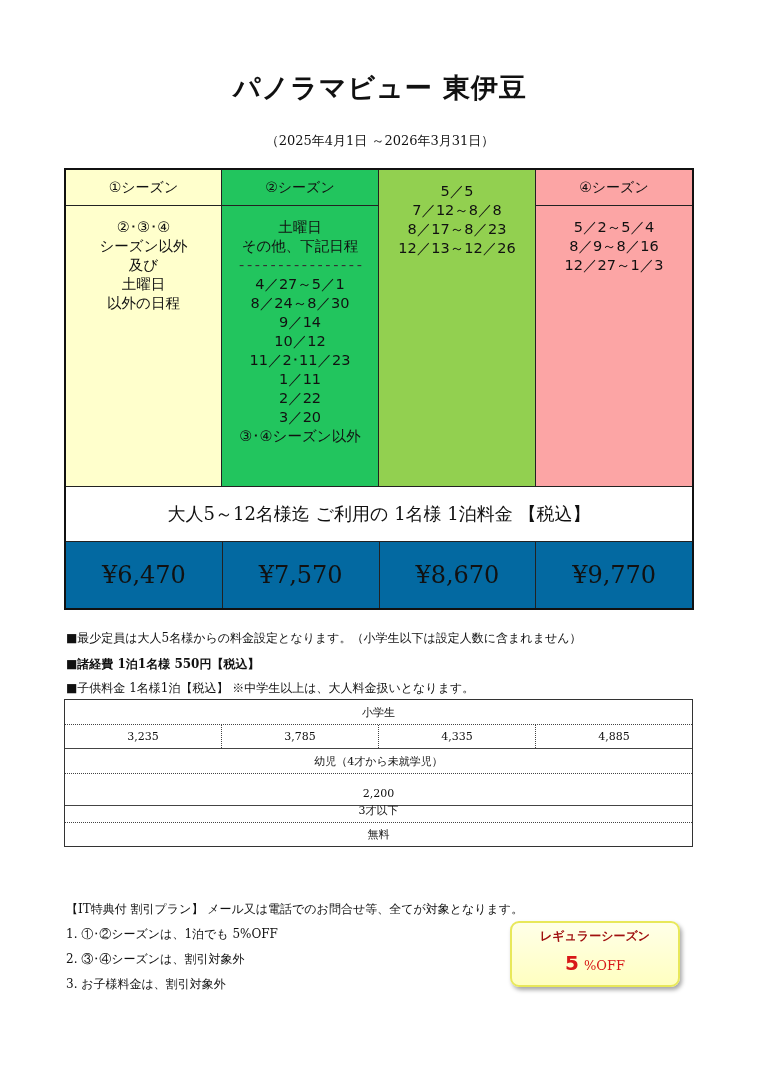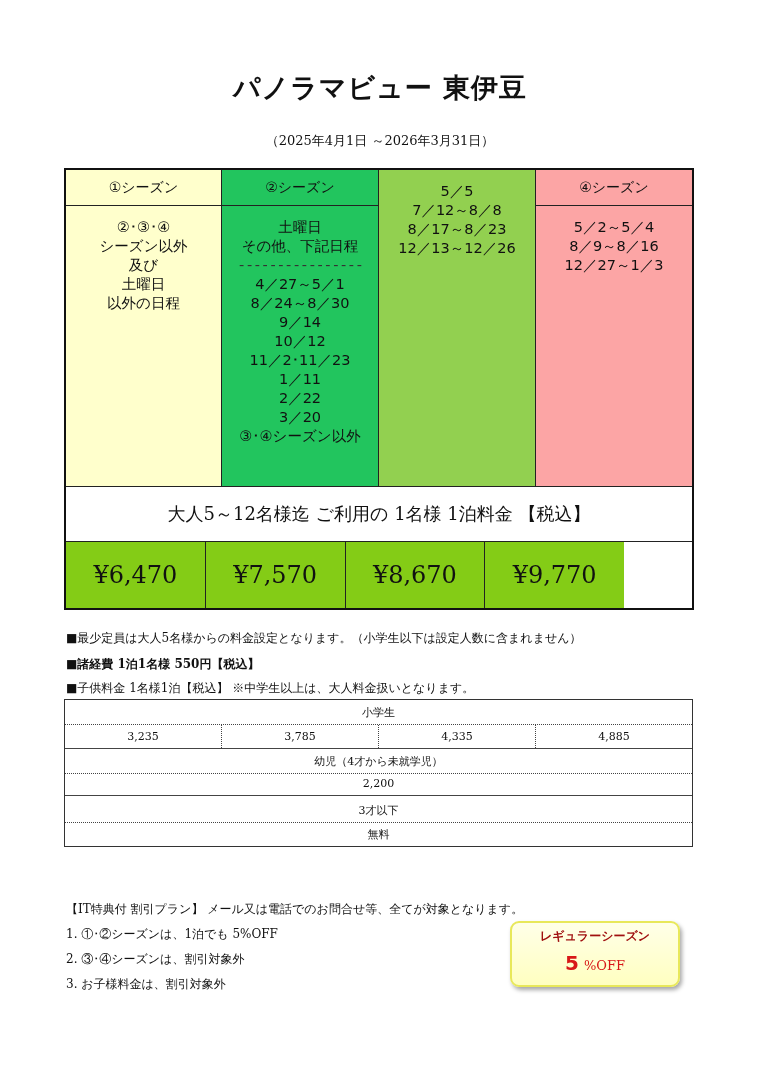--- a/index.html
+++ b/index.html
@@ -12,21 +12,21 @@
   .season-table { left:64px; top:168px; width:630px; height:442px; border:2px solid #111; box-sizing:border-box; }
   .col { position:absolute; top:0; height:316px; box-sizing:border-box; }
   .col .hdr { height:35px; border-bottom:1px solid #222; display:flex; align-items:center; justify-content:center; font-family:"DejaVu Sans","Liberation Sans",sans-serif; font-size:14px; }
   .col .body { padding-top:12px; text-align:center; font-family:"DejaVu Sans","Liberation Sans",sans-serif; font-size:14.5px; line-height:19px; }
   .c1 { left:0; width:156px; background:#ffffcc; border-right:1px solid #222; }
   .c2 { left:156px; width:157px; background:#22c55e; border-right:1px solid #222; }
   .c3 { left:313px; width:157px; background:#92d050; border-right:1px solid #222; }
   .c4 { left:470px; width:156px; background:#fca5a5; }
   .dash { letter-spacing:-1px; color:#333; overflow:hidden; white-space:nowrap; height:19px; }
   .label-row { position:absolute; left:0; top:316px; width:626px; height:56px; border-top:1px solid #222; border-bottom:1px solid #222; box-sizing:border-box; display:flex; align-items:center; justify-content:center; font-size:18px; background:#fff; }
-  .price-row { position:absolute; left:0; top:372px; width:558px; height:66px; display:flex; background:#84cc16; }
+  .price-row { position:absolute; left:0; top:372px; width:626px; height:66px; display:flex; background:#0369a1; }
   .price-cell { flex:1; display:flex; align-items:center; justify-content:center; font-size:24px; border-right:1px solid #222; }
   .price-cell:last-child { border-right:none; }
 
   .note { left:66px; font-size:12px; }
   .note.bold { font-weight:bold; }
 
   
   .child-table { left:64px; top:699px; width:629px; height:148px; border:1px solid #333; box-sizing:border-box; font-size:11px; }
   .crow { position:absolute; left:0; width:627px; display:flex; align-items:center; justify-content:center; box-sizing:border-box; }
   .crow.dotted { border-bottom:1px dotted #444; }
@@ -109,21 +109,21 @@
 
 <div class="abs child-table">
   <div class="crow dotted" style="top:0;height:25px;">小学生</div>
   <div class="crow split solid" style="top:25px;height:24px;">
     <div class="cc">3,235</div>
     <div class="cc">3,785</div>
     <div class="cc">4,335</div>
     <div class="cc">4,885</div>
   </div>
   <div class="crow dotted" style="top:49px;height:25px;">幼児（4才から未就学児）</div>
-  <div class="crow solid" style="top:72px;height:24px;text-align:center;">2,200</div>
+  <div class="crow solid" style="top:82px;height:24px;text-align:center;">2,200</div>
   <div class="crow dotted" style="top:98px;height:25px;">3才以下</div>
   <div class="crow" style="top:123px;height:23px;">無料</div>
 </div>
 
 <div class="abs plan" style="top:901px;">【IT特典付  割引プラン】 メール又は電話でのお問合せ等、全てが対象となります。</div>
 <div class="abs plan" style="top:926px;">1.   ①･②シーズンは、1泊でも  5%OFF</div>
 <div class="abs plan" style="top:951px;">2.   ③･④シーズンは、割引対象外</div>
 <div class="abs plan" style="top:976px;">3.   お子様料金は、割引対象外</div>
 
 <div class="abs badge">

